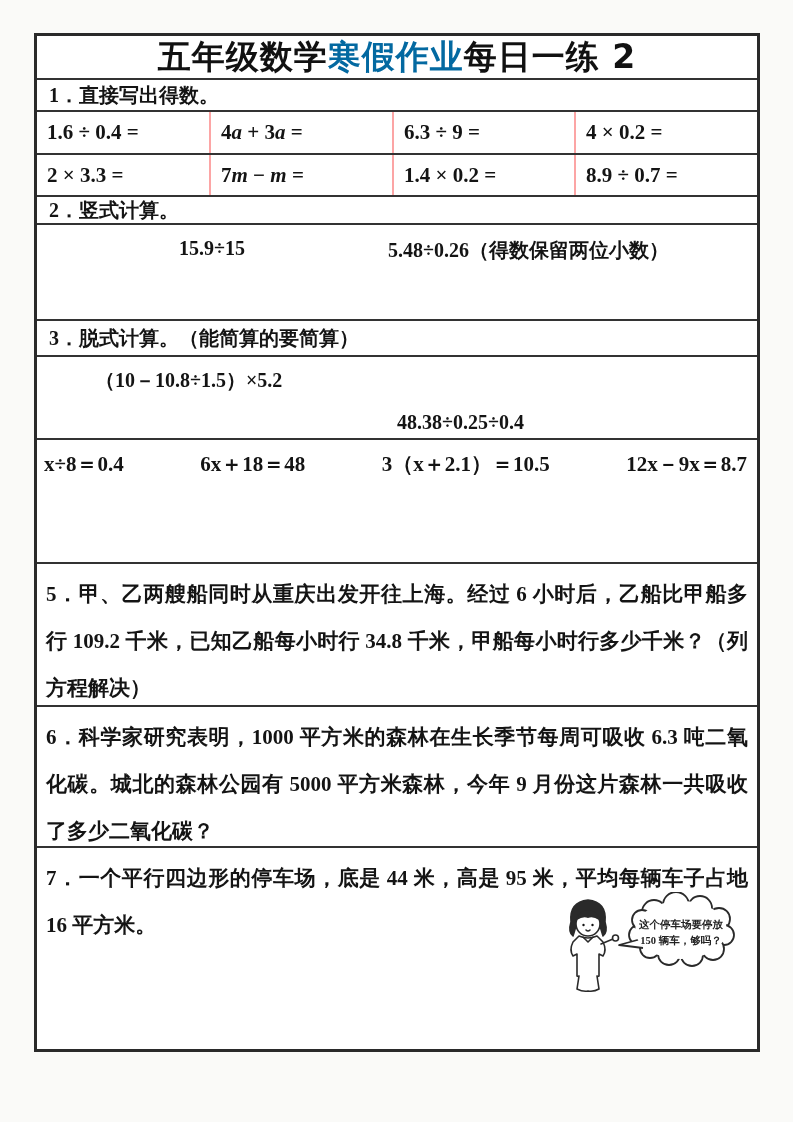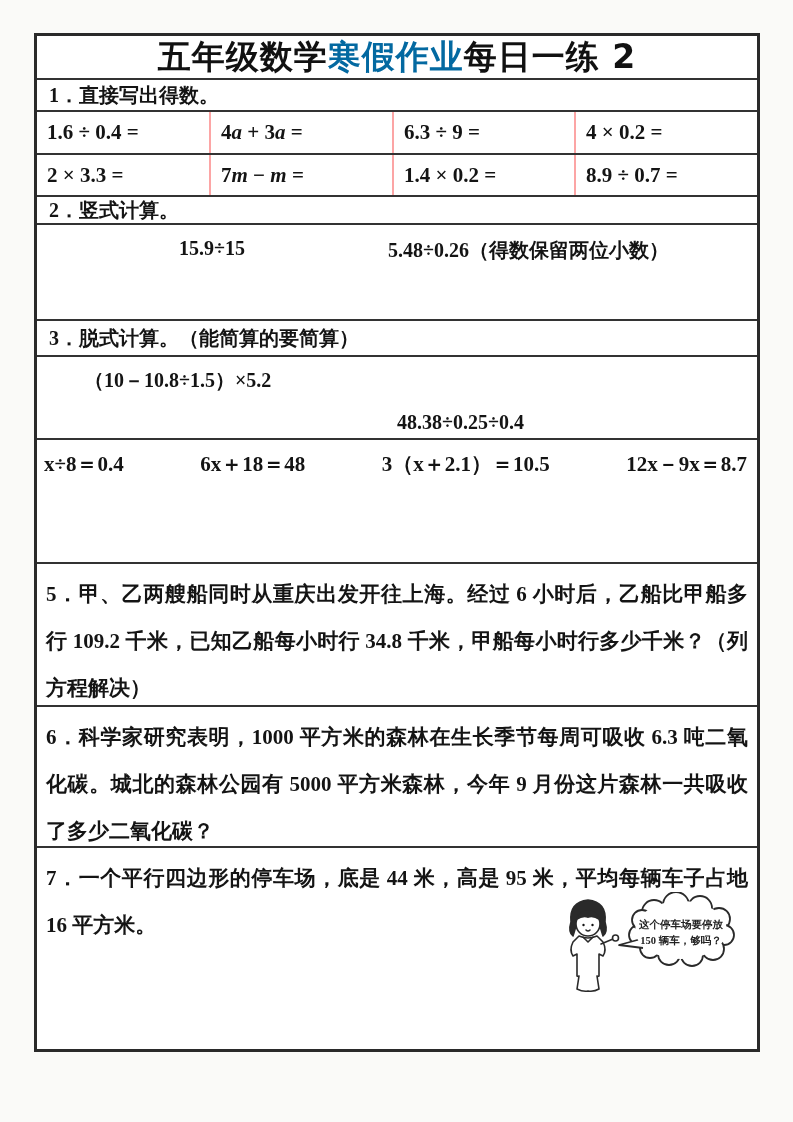--- a/index.html
+++ b/index.html
@@ -120,21 +120,21 @@
   </div>
   <div class="row r-s2body calcbody">
     <span class="p" style="left:94px; top:12px;margin-left:48px;">15.9÷15</span>
     <span class="p" style="left:351px; top:12px;">5.48÷0.26（得数保留两位小数）</span>
   </div>
 
   <div class="row r-s3label seclabel">
     <span>3．脱式计算。（能简算的要简算）</span>
   </div>
   <div class="row r-s3body calcbody">
-    <span class="p" style="left:47px; top:10px;">（10－10.8÷1.5）×5.2</span>
+    <span class="p" style="left:58px; top:10px;">（10－10.8÷1.5）×5.2</span>
     <span class="p" style="left:360px; top:10px;margin-top:44px;">48.38÷0.25÷0.4</span>
   </div>
 
   <div class="row r-s4body eqrow">
     <span>x÷8＝0.4</span>
     <span>6x＋18＝48</span>
     <span>3（x＋2.1）＝10.5</span>
     <span>12x－9x＝8.7</span>
   </div>
 

